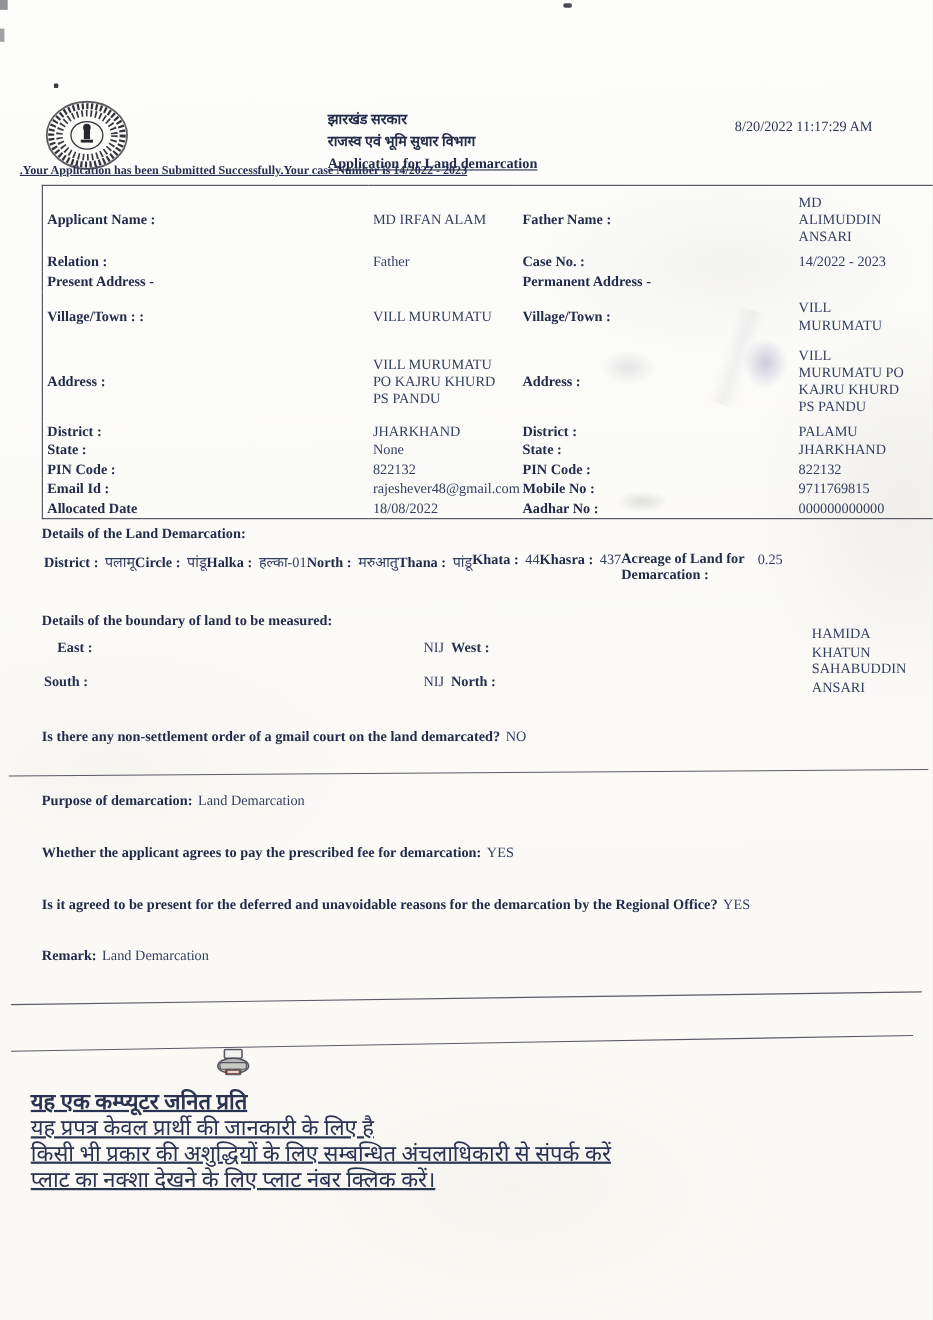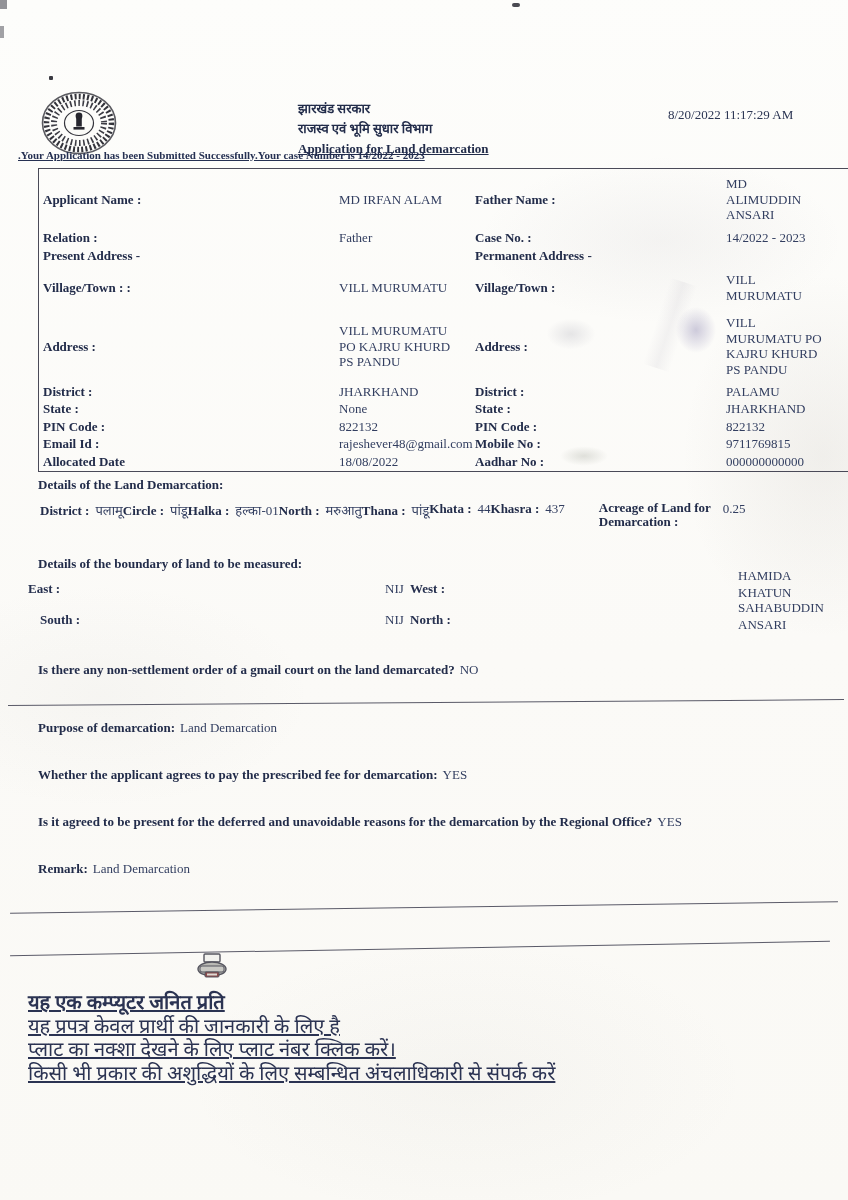--- a/index.html
+++ b/index.html
@@ -51,27 +51,27 @@
   tr.tight td{padding-top:1px;padding-bottom:1px;}
 
   .sec-heading{margin:5px 0 0 38px;font-size:13px;font-weight:bold;color:#222c4a;}
   .land-row{display:flex;align-items:flex-start;margin:8px 0 0 40px;width:792px;
     justify-content:flex-start;font-size:13px;white-space:nowrap;}
   .land-pair{white-space:nowrap;}
   .fl{font-weight:bold;color:#222c4a;}
   .fv{color:#323e60;margin-left:6px;}
   .fv-dev{font-weight:normal;}
   .acreage-pair{display:flex;align-items:flex-start;white-space:normal;}
-  .acreage-label{display:inline-block;width:118px;line-height:1.15;font-weight:bold;color:#222c4a;margin-left:34px;}
+  .acreage-label{display:inline-block;width:118px;line-height:1.15;font-weight:bold;color:#222c4a;}
   .acreage-value{margin-left:6px;color:#323e60;}
 
   .boundary{position:relative;margin:26px 0 0 0;height:88px;font-size:13px;}
   .boundary .bh{margin-left:38px;font-weight:bold;color:#222c4a;}
   .b-abs{position:absolute;}
-  .b-east-l{left:28px;top:25px;font-weight:bold;}
+  .b-east-l{left:52px;top:25px;font-weight:bold;}
   .b-east-v{left:385px;top:25px;color:#323e60;}
   .b-west-l{left:410px;top:25px;font-weight:bold;}
   .b-west-v{left:738px;top:12px;width:95px;line-height:1.25;color:#323e60;}
   .b-south-l{left:40px;top:56px;font-weight:bold;}
   .b-south-v{left:385px;top:56px;color:#323e60;}
   .b-north-l{left:410px;top:56px;font-weight:bold;}
   .b-north-v{left:738px;top:44px;width:105px;line-height:1.25;color:#323e60;}
 
   .qline{margin:18px 0 0 38px;font-size:13px;}
   .qline .q{font-weight:bold;color:#222c4a;}
@@ -296,18 +296,18 @@
         <ellipse cx="19" cy="16" rx="14" ry="7" fill="#b9b9b4" stroke="#55555f" stroke-width="1.4"></ellipse>
         <rect x="7" y="13" width="24" height="6" rx="2" fill="#c9c9c4" stroke="#55555f" stroke-width="1"></rect>
         <rect x="12" y="19" width="14" height="5" rx="1" fill="#8d4a4a" stroke="#55555f" stroke-width="1"></rect>
         <rect x="14" y="20.5" width="10" height="2" fill="#dedad4"></rect>
       </svg>
     </div>
 
     <div class="notes">
       <div class="note-0">यह एक कम्प्यूटर जनित प्रति</div>
       <div>यह प्रपत्र केवल प्रार्थी की जानकारी के लिए है</div>
+      <div>किसी भी प्रकार की अशुद्धियों के लिए सम्बन्धित अंचलाधिकारी से संपर्क करें</div>
       <div>प्लाट का नक्शा देखने के लिए प्लाट नंबर क्लिक करें।</div>
-      <div>किसी भी प्रकार की अशुद्धियों के लिए सम्बन्धित अंचलाधिकारी से संपर्क करें</div>
     </div>
 
   </div>
 </div>
 
 </body></html>

